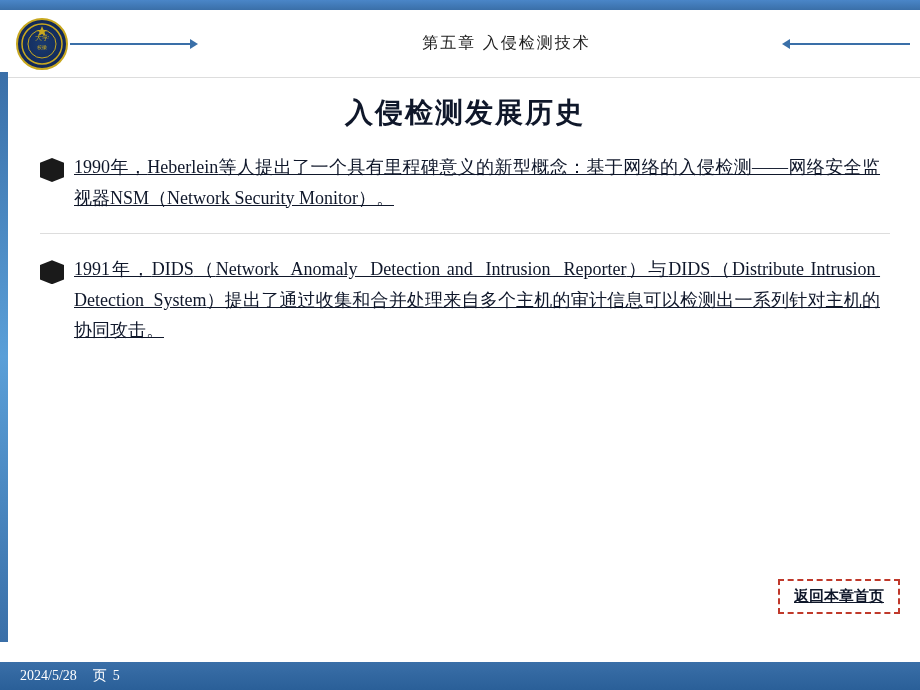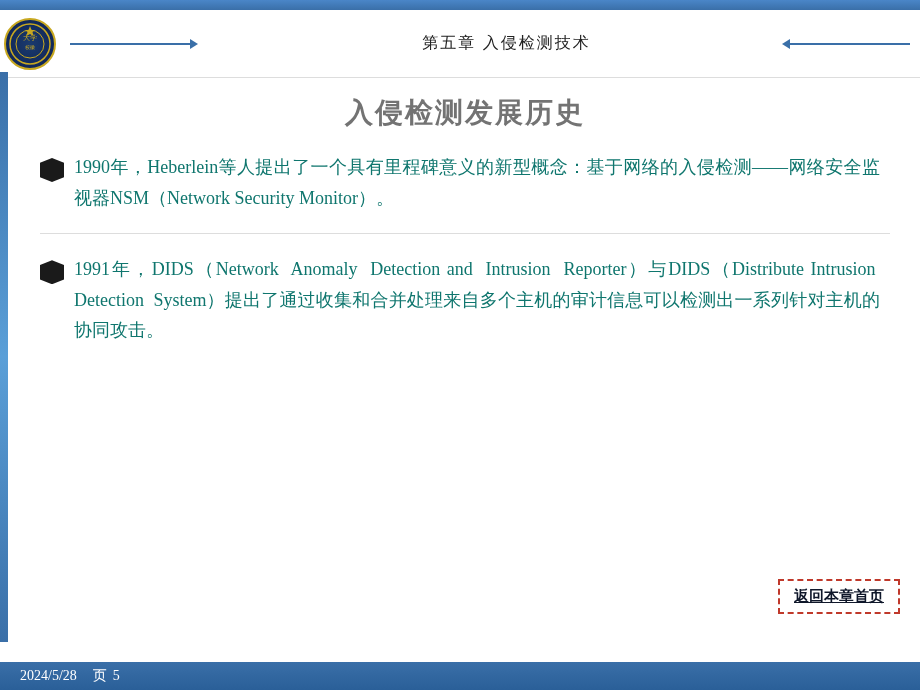--- a/index.html
+++ b/index.html
@@ -26,21 +26,21 @@
     .top-bar {
       background: linear-gradient(to bottom, #4a86c8, #3a6fa8);
       height: 10px;
       width: 100%;
     }
 
     
     .header-row {
       display: flex;
       align-items: center;
-      padding: 6px 0;
+      padding: 6px 12px;
       background: white;
       border-bottom: 1px solid #ddd;
       position: relative;
       text-align: right;
     }
 
     .logo-area {
       width: 60px;
       height: 55px;
       display: flex;
@@ -133,21 +133,21 @@
       flex: 1;
       padding: 0 30px 0 40px;
       position: relative;
     }
 
     
     .main-title {
       text-align: center;
       font-size: 28px;
       font-family: 'SimHei', 'STHeiti', sans-serif;
-      color: #737373;
+      color: #0f172a;
       font-weight: bold;
       margin: 16px 0 20px 0;
       letter-spacing: 2px;
     }
 
     
     .content-block {
       display: flex;
       align-items: flex-start;
       margin-bottom: 20px;
@@ -160,24 +160,25 @@
       min-width: 24px;
       background: #1a1a1a;
       clip-path: polygon(0 20%, 50% 0%, 100% 20%, 100% 80%, 50% 100%, 0 80%);
       margin-top: 6px;
       margin-right: 10px;
     }
 
     .block-text {
       font-size: 18px;
       line-height: 1.7;
-      color: #0f766e;
+      color: #0f172a;
       font-family: 'SimSun', 'STSong', serif;
       text-align: justify;
       flex: 1;
+      text-decoration: underline;
     }
 
     .block-text .en {
       font-family: 'Times New Roman', Times, serif;
     }
 
     
     .bottom-bar {
       height: 28px;
       background: linear-gradient(to bottom, #3a6fa8, #2a5f98);

